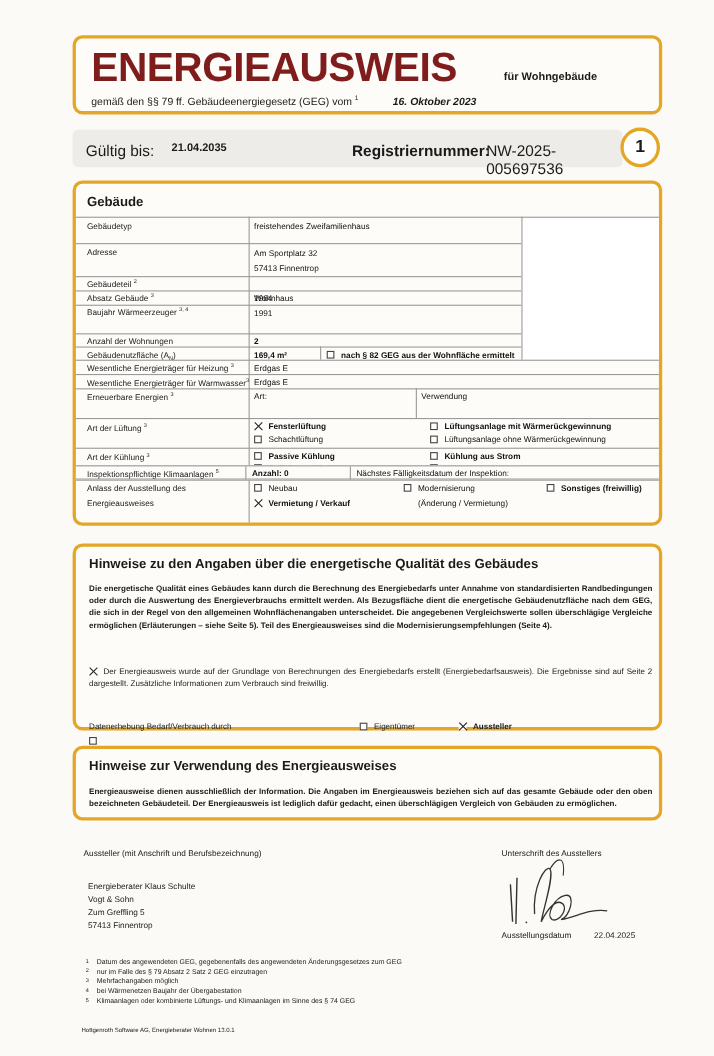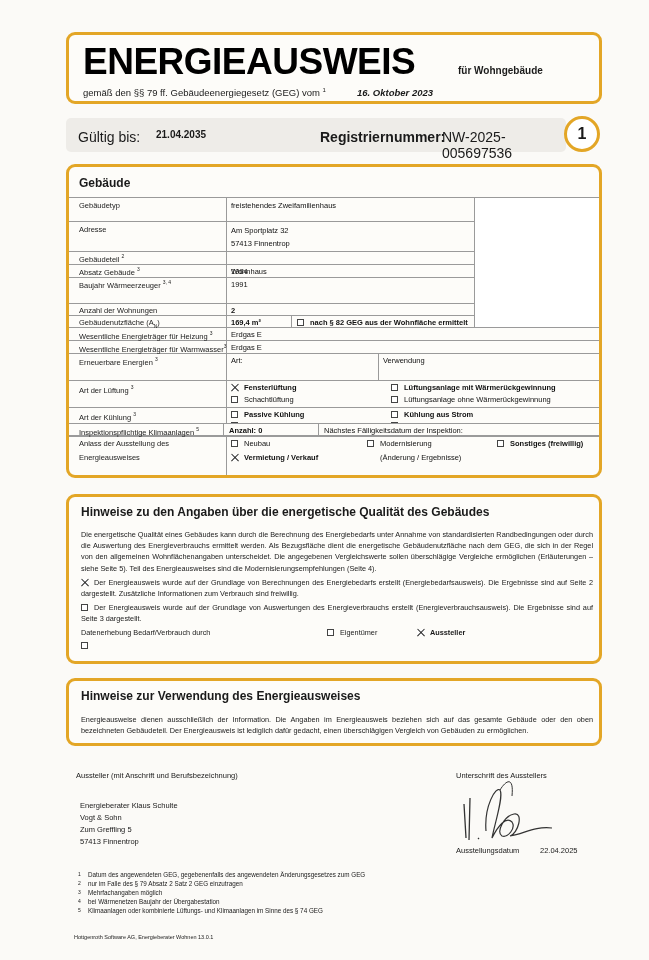--- a/index.html
+++ b/index.html
@@ -9,21 +9,21 @@
     position: relative; overflow: hidden;
   }
   .gold-box {
     position: absolute; border: 3px solid #e3a626; border-radius: 9px;
     background: #fdfcf9;
   }
   
   #header { left: 66px; top: 32px; width: 536px; height: 72px; }
   .title {
     position: absolute; left: 14px; top: 6px; font-size: 37px; font-weight: bold;
-    letter-spacing: -0.5px; color: #000000;
+    letter-spacing: -0.5px; color: #7f1d1d;
   }
   .subtitle-right { position: absolute; left: 346px; top: 30px; font-size: 10px; font-weight: bold; margin-left: 43px; }
   .law-line { position: absolute; left: 14px; top: 52px; font-size: 9.5px; }
   .law-line sup { font-size: 6px; }
   .law-date { position: absolute; left: 288px; top: 52px; font-size: 9.5px; font-weight: bold; font-style: italic; }
 
   
   #validity {
     position: absolute; left: 66px; top: 118px; width: 500px; height: 34px;
     background: #eeece8; border-radius: 5px;
@@ -53,22 +53,22 @@
     content: ""; position: absolute; left: -2px; top: 2px; width: 10px; height: 1.2px; background: #222;
   }
   .cb.x::before { transform: rotate(45deg); }
   .cb.x::after { transform: rotate(-45deg); }
   .cb.x { border-color: transparent; }
   #photo-box { position: absolute; left: 405px; top: 30px; width: 125px; height: 130px; background: #fff; }
 
   
   #hinweise1 { left: 66px; top: 494px; width: 536px; height: 170px; }
   .h-title { position: absolute; left: 12px; top: 8px; font-size: 12px; font-weight: bold; }
-  .para { position: absolute; left: 12px; width: 512px; font-size: 7.3px; line-height: 11.2px; text-align: justify; }
-  .check-line { position: absolute; left: 12px; font-size: 7.3px; line-height: 11.2px; width: 512px; text-align: justify; }
+  .para { position: absolute; left: 12px; width: 512px; font-size: 7.3px; line-height: 11.2px; text-align: justify; font-weight: bold; }
+  .check-line { position: absolute; left: 12px; font-size: 7.3px; line-height: 11.2px; width: 512px; text-align: justify; margin-top: 28px; }
 
   
   #hinweise2 { left: 66px; top: 678px; width: 536px; height: 68px; }
 
   
   .small { position: absolute; font-size: 7.5px; }
   #signature { position: absolute; left: 456px; top: 776px; }
 
   .fn { position: absolute; left: 88px; font-size: 6.3px; }
   .fn-n { position: absolute; left: 78px; font-size: 5px; }
@@ -160,36 +160,35 @@
 
   <div class="val b" style="left:162px;top:254px;background:#fdfcf9"><span class="cb"></span><span>Gelieferte Kälte</span></div>
   <div class="val" style="left:322px;top:254px;background:#fdfcf9"><span class="cb"></span><span>Kühlung aus Wärme</span></div>
 
   <div class="lbl" style="top:272px">Anlass der Ausstellung des</div>
   <div class="lbl" style="top:286px">Energieausweises</div>
   <div class="val" style="left:162px;top:272px"><span class="cb"></span><span>Neubau</span></div>
   <div class="val" style="left:298px;top:272px"><span class="cb"></span><span>Modernisierung</span></div>
   <div class="val b" style="left:428px;top:272px"><span class="cb"></span><span>Sonstiges (freiwillig)</span></div>
   <div class="val b" style="left:162px;top:286px"><span class="cb x"></span><span>Vermietung / Verkauf</span></div>
-  <div class="val" style="left:311px;top:286px">(Änderung / Ergebnisse)</div>
+  <div class="val" style="left:311px;top:286px">(Änderung / Vermietung)</div>
 </div>
 
 <div style="position:absolute;left:69px;top:423px;width:530px;height:13px;background:#fdfcf9;border-top:1px solid #9a9a9a;border-bottom:1px solid #9a9a9a">
   <div class="lbl" style="top:2px"><span>Inspektionspflichtige Klimaanlagen</span> <sup>5</sup></div>
   <div class="vline" style="left:154px;top:0;height:12px"></div>
   <div class="val b" style="left:160px;top:2px">Anzahl: 0</div>
   <div class="vline" style="left:249px;top:0;height:12px"></div>
   <div class="val" style="left:255px;top:2px">Nächstes Fälligkeitsdatum der Inspektion:</div>
 </div>
 
 <div id="hinweise1" class="gold-box">
   <div class="h-title">Hinweise zu den Angaben über die energetische Qualität des Gebäudes</div>
   <div class="para" style="top:32px">Die energetische Qualität eines Gebäudes kann durch die Berechnung des Energiebedarfs unter Annahme von standardisierten Randbedingungen oder durch die Auswertung des Energieverbrauchs ermittelt werden. Als Bezugsfläche dient die energetische Gebäudenutzfläche nach dem GEG, die sich in der Regel von den allgemeinen Wohnflächenangaben unterscheidet. Die angegebenen Vergleichswerte sollen überschlägige Vergleiche ermöglichen (Erläuterungen – siehe Seite 5). Teil des Energieausweises sind die Modernisierungsempfehlungen (Seite 4).</div>
   <div class="check-line" style="top:80px"><span class="cb x"></span><span>Der Energieausweis wurde auf der Grundlage von Berechnungen des Energiebedarfs erstellt (Energiebedarfsausweis). Die Ergebnisse sind auf Seite 2 dargestellt. Zusätzliche Informationen zum Verbrauch sind freiwillig.</span></div>
-  <div class="check-line" style="top:105px"><span class="cb"></span><span>Der Energieausweis wurde auf der Grundlage von Auswertungen des Energieverbrauchs erstellt (Energieverbrauchsausweis). Die Ergebnisse sind auf Seite 3 dargestellt.</span></div>
   <div class="check-line" style="top:130px;width:180px">Datenerhebung Bedarf/Verbrauch durch</div>
   <div class="check-line" style="top:130px;left:258px;width:100px"><span class="cb"></span><span>Eigentümer</span></div>
   <div class="check-line b" style="top:130px;left:348px;width:100px"><span class="cb x"></span><span>Aussteller</span></div>
   <div class="check-line" style="top:143px"><span class="cb"></span></div>
 </div>
 
 <div id="hinweise2" class="gold-box">
   <div class="h-title">Hinweise zur Verwendung des Energieausweises</div>
   <div class="para" style="top:33px">Energieausweise dienen ausschließlich der Information. Die Angaben im Energieausweis beziehen sich auf das gesamte Gebäude oder den oben bezeichneten Gebäudeteil. Der Energieausweis ist lediglich dafür gedacht, einen überschlägigen Vergleich von Gebäuden zu ermöglichen.</div>
 </div>

